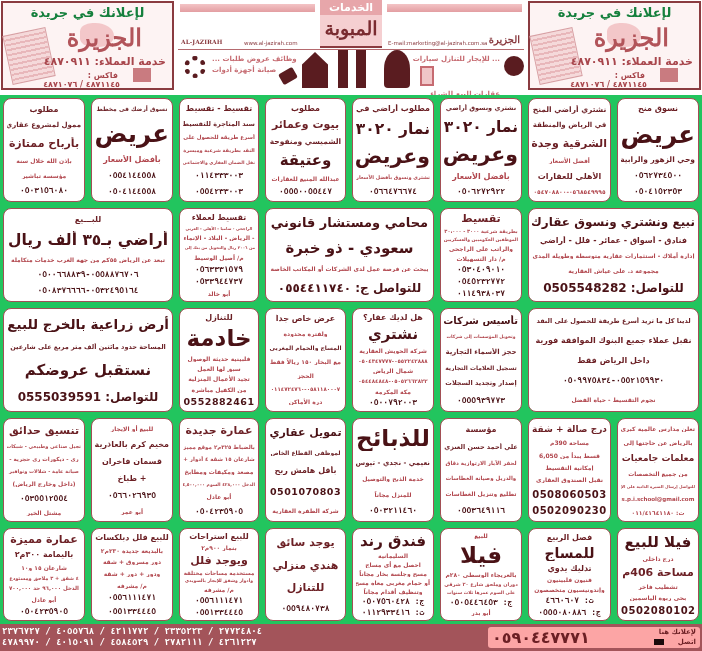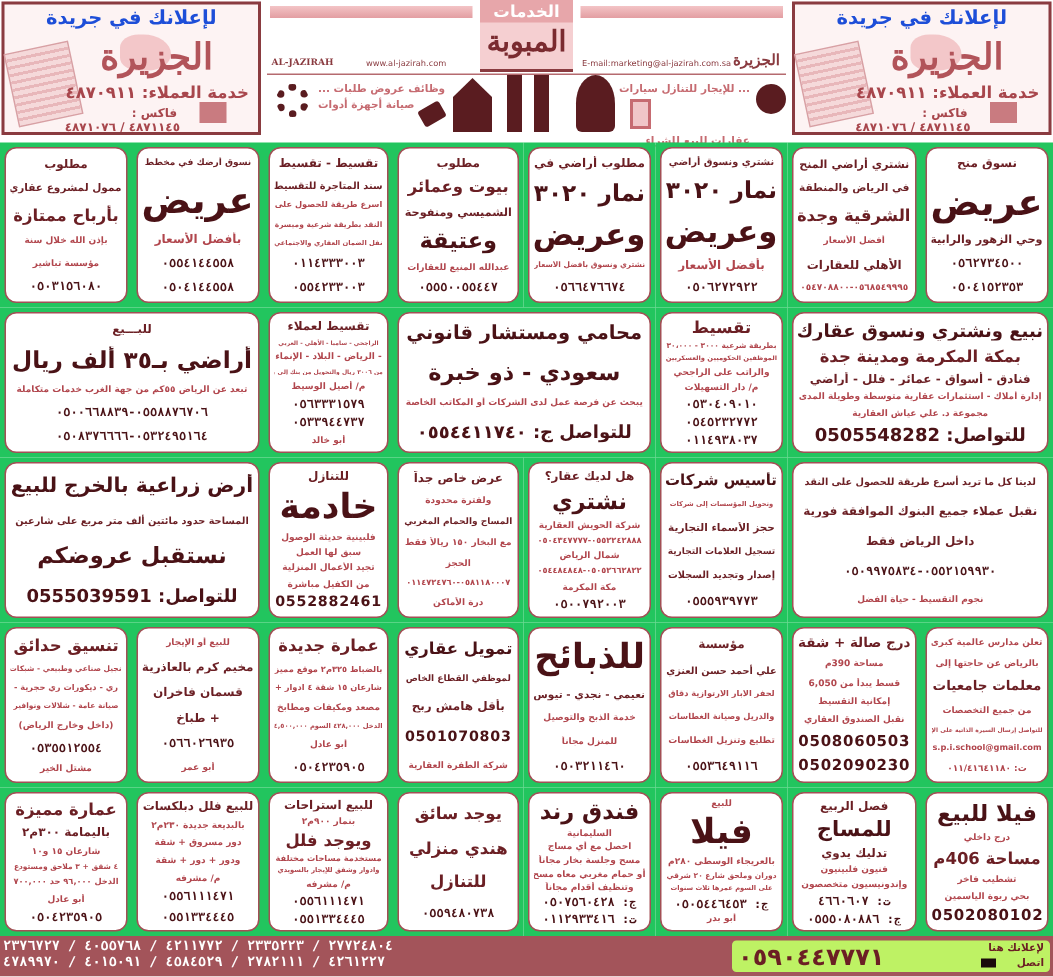--- a/index.html
+++ b/index.html
@@ -10,21 +10,21 @@
 
   
   .header { position: absolute; left: 0; top: 0; width: 702px; height: 92px; }
   .promo {
     position: absolute; top: 1px; width: 173px; height: 89px;
     border: 2px solid #8a3b40; background: #fdf3f3; direction: rtl;
   }
   .promo.left { left: 1px; }
   .promo.right { right: 1px; }
   .promo .p-title { position: absolute; top: 2px; right: 6px; left: 6px; text-align: center;
-    font: bold 13px "DejaVu Sans", sans-serif; color: #1d4ed8; letter-spacing: 1px; }
+    font: bold 13px "DejaVu Sans", sans-serif; color: #15803d; letter-spacing: 1px; }
   .promo .p-brand { position: absolute; top: 20px; right: 30px; font: bold 24px "DejaVu Serif", serif; color: #b2545a; }
   .promo .p-map { position: absolute; top: 20px; right: 58px; width: 34px; height: 24px; background: #f2c2c4; border-radius: 40% 60% 50% 40%; opacity: .9; }
   .promo .p-service { position: absolute; top: 52px; right: 6px; font: bold 11px "DejaVu Sans", sans-serif; color: #a8464c; }
   .promo .p-fax-label { position: absolute; top: 68px; right: 54px; font: bold 8px "DejaVu Sans", sans-serif; color: #a8464c; }
   .promo .p-fax { position: absolute; top: 77px; right: 52px; font: bold 8px "DejaVu Sans", sans-serif; color: #a8464c; direction: ltr; }
   .promo .p-paper { position: absolute; top: 28px; left: 4px; width: 44px; height: 50px; background: repeating-linear-gradient(0deg,#f5d9da 0 3px,#e8b7ba 3px 5px); transform: rotate(-12deg); border: 1px solid #d8a0a4; }
   .promo .p-bldg { position: absolute; bottom: 6px; left: 130px; width: 18px; height: 14px; background: #c97b80; }
 
   .banner { position: absolute; left: 176px; top: 0; width: 350px; height: 92px; }
   .banner .stripe { position: absolute; top: 4px; height: 8px; background: linear-gradient(#f3c4c6,#e39ea2); }
@@ -65,21 +65,21 @@
   .t-xl { font: bold 15px "DejaVu Sans", sans-serif; color: #4a1216; }
   .t-xxl { font: bold 23px "DejaVu Sans", sans-serif; color: #4a1216; }
   .t-big { font: bold 30px "DejaVu Sans", sans-serif; color: #4a1216; }
   .t-ph { font: bold 8px "DejaVu Sans Mono", monospace; color: #4a1216; direction: ltr; letter-spacing: 1px; }
   .t-phl { font: bold 12px "DejaVu Sans", sans-serif; color: #4a1216; direction: ltr; letter-spacing: .5px; }
   .t-red { color: #b1464d; }
 
   
   .footer { position: absolute; left: 0; top: 624px; width: 702px; height: 27px; background: #a3545a; }
   .footer .nums { position: absolute; left: 2px; top: 2px; width: 485px; font: bold 9px "DejaVu Sans Mono", monospace; color: #fff; line-height: 11px; direction: ltr; text-align: left; letter-spacing: 1px; white-space: nowrap; }
-  .footer .cta { position: absolute; right: 2px; top: 3px; width: 212px; height: 21px; background: #bef264; border-radius: 3px; }
+  .footer .cta { position: absolute; right: 2px; top: 3px; width: 212px; height: 21px; background: #fca5a5; border-radius: 3px; }
   .footer .cta-num { position: absolute; left: 4px; top: 1px; font: bold 16px "DejaVu Sans", sans-serif; color: #6b1f24; direction: ltr; }
   .footer .cta-lbl1 { position: absolute; right: 4px; top: 1px; font: bold 7px "DejaVu Sans", sans-serif; color: #6b1f24; }
   .footer .cta-lbl2 { position: absolute; right: 4px; top: 11px; font: bold 7px "DejaVu Sans", sans-serif; color: #6b1f24; }
   .footer .cta-box { position: absolute; right: 36px; top: 12px; width: 10px; height: 6px; background: #1a0a0b; }
 </style>
 </head>
 <body>
 
 <div class="page">
 
@@ -206,21 +206,20 @@
           <span class="l t-lg" style="font-size: 7px;">ممول لمشروع عقاري</span>
           <span class="l t-lg">بأرباح ممتازة</span>
           <span class="l t-sm">بإذن الله خلال سنة</span>
           <span class="l t-sm">مؤسسة تباشير</span>
           <span class="l t-ph">٠٥٠٣١٥٦٠٨٠</span>
         </div>
       </div>
       <div class="ad" style="left: 525px; top: 205px; width: 177px; height: 100px;">
         <div class="inner">
           <span class="l t-xl" style="font-size: 12px;">نبيع ونشتري ونسوق عقارك</span>
-          <span class="l t-lg">بمكة المكرمة ومدينة جدة</span>
           <span class="l t-md">فنادق - أسواق - عمائر - فلل - أراضي</span>
           <span class="l t-sm">إدارة أملاك - استثمارات عقارية متوسطة وطويلة المدى</span>
           <span class="l t-sm">مجموعة د. علي عياش العقارية</span>
           <span class="l t-phl">للتواصل: 0505548282</span>
         </div>
       </div>
       <div class="ad" style="left: 437px; top: 205px; width: 88px; height: 100px;">
         <div class="inner">
           <span class="l t-lg">تقسيط</span>
           <span class="l t-sm" style="font-size: 5px;">بطريقة شرعية ٣٠٠٠ - ٣٠،٠٠٠</span>

